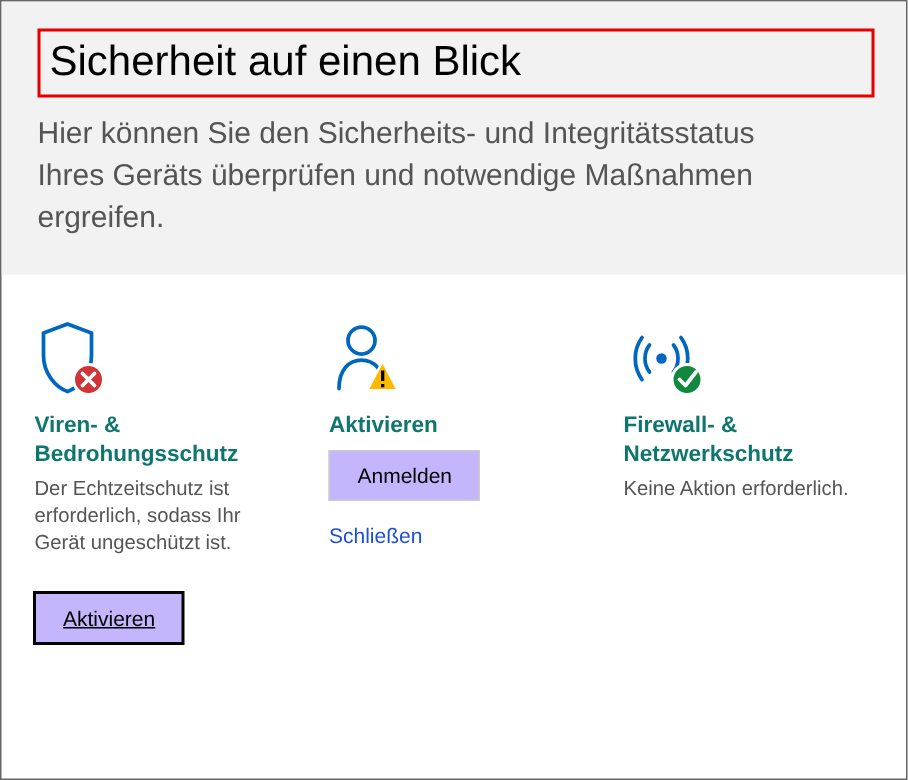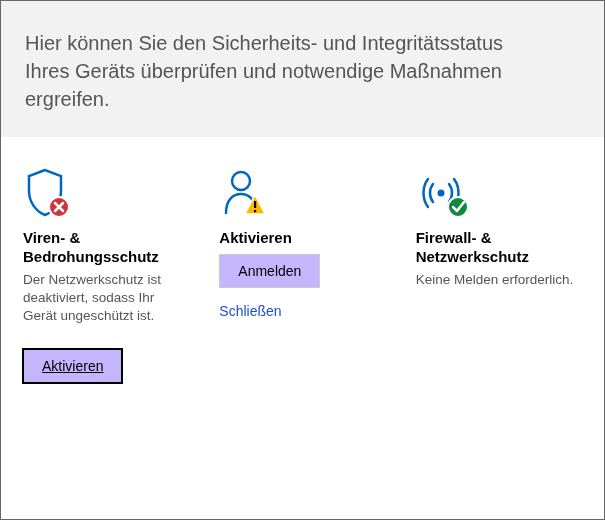--- a/index.html
+++ b/index.html
@@ -45,21 +45,21 @@
     flex-direction: column;
   }
   .tile .icon-wrap {
     height: 56px;
     display: flex;
     align-items: center;
   }
   .tile-title {
     font-size: 15px;
     font-weight: 600;
-    color: #000000;
+    color: #0f766e;
     margin-top: 8px;
     line-height: 1.25;
   }
   .tile-desc {
     font-size: 13.5px;
     color: #555;
     line-height: 1.35;
     margin-top: 4px;
     min-height: 72px;
   }
@@ -87,35 +87,38 @@
     cursor: pointer;
     line-height: 1.3;
     word-break: break-word;
   }
   svg { display: block; }
 </style>
 </head>
 <body>
 
 <div class="header">
+  <div class="title-box">
+    <div class="title">Sicherheit auf einen Blick</div>
+  </div>
   <div class="subtext">Hier können Sie den Sicherheits- und Integritätsstatus Ihres Geräts überprüfen und notwendige Maßnahmen ergreifen.</div>
 </div>
 
 <div class="tiles">
 
   <div class="tile">
     <div class="icon-wrap">
       <svg width="50" height="52" viewBox="0 0 50 52">
         <path d="M22 3 L6 9 L6 24 C6 36 14 45 22 48 C30 45 38 36 38 24 L38 9 Z" fill="none" stroke="#0067c0" stroke-width="2.5"></path>
         <circle cx="36" cy="40" r="10" fill="#d13438" stroke="#fff" stroke-width="2"></circle>
         <path d="M32 36 L40 44 M40 36 L32 44" stroke="#fff" stroke-width="2.5" stroke-linecap="round"></path>
       </svg>
     </div>
     <div class="tile-title">Viren- &amp; Bedrohungsschutz</div>
-    <div class="tile-desc">Der Netzwerkschutz ist deaktiviert, sodass Ihr Gerät ungeschützt ist.</div>
+    <div class="tile-desc">Der Echtzeitschutz ist erforderlich, sodass Ihr Gerät ungeschützt ist.</div>
     <div class="btn focused">Aktivieren</div>
   </div>
 
   <div class="tile">
     <div class="icon-wrap">
       <svg width="50" height="52" viewBox="0 0 50 52">
         <circle cx="22" cy="14" r="9" fill="none" stroke="#0067c0" stroke-width="2.5"></circle>
         <path d="M7 46 C7 33 14 27 22 27 C30 27 37 33 37 46" fill="none" stroke="#0067c0" stroke-width="2.5" stroke-linecap="round"></path>
         <path d="M36 28 L46 47 L26 47 Z" fill="#ffb900" stroke="#fff" stroke-width="1.5"></path>
         <rect x="35" y="34" width="2.2" height="7" fill="#000"></rect>
@@ -133,16 +136,16 @@
         <path d="M12 12 C6 20 6 32 12 40" fill="none" stroke="#0067c0" stroke-width="2.5" stroke-linecap="round"></path>
         <path d="M17 17 C13 22 13 30 17 35" fill="none" stroke="#0067c0" stroke-width="2.5" stroke-linecap="round"></path>
         <path d="M38 12 C44 20 44 32 38 40" fill="none" stroke="#0067c0" stroke-width="2.5" stroke-linecap="round"></path>
         <path d="M33 17 C37 22 37 30 33 35" fill="none" stroke="#0067c0" stroke-width="2.5" stroke-linecap="round"></path>
         <circle cx="25" cy="26" r="3.5" fill="#0067c0"></circle>
         <circle cx="42" cy="40" r="10" fill="#10893e" stroke="#fff" stroke-width="2"></circle>
         <path d="M37 40 L41 44 L48 35" fill="none" stroke="#fff" stroke-width="2.5" stroke-linecap="round" stroke-linejoin="round"></path>
       </svg>
     </div>
     <div class="tile-title">Firewall- &amp; Netzwerkschutz</div>
-    <div class="tile-desc">Keine Melden erforderlich.</div>
+    <div class="tile-desc">Keine Aktion erforderlich.</div>
   </div>
 
 </div>
 
 </body></html>

